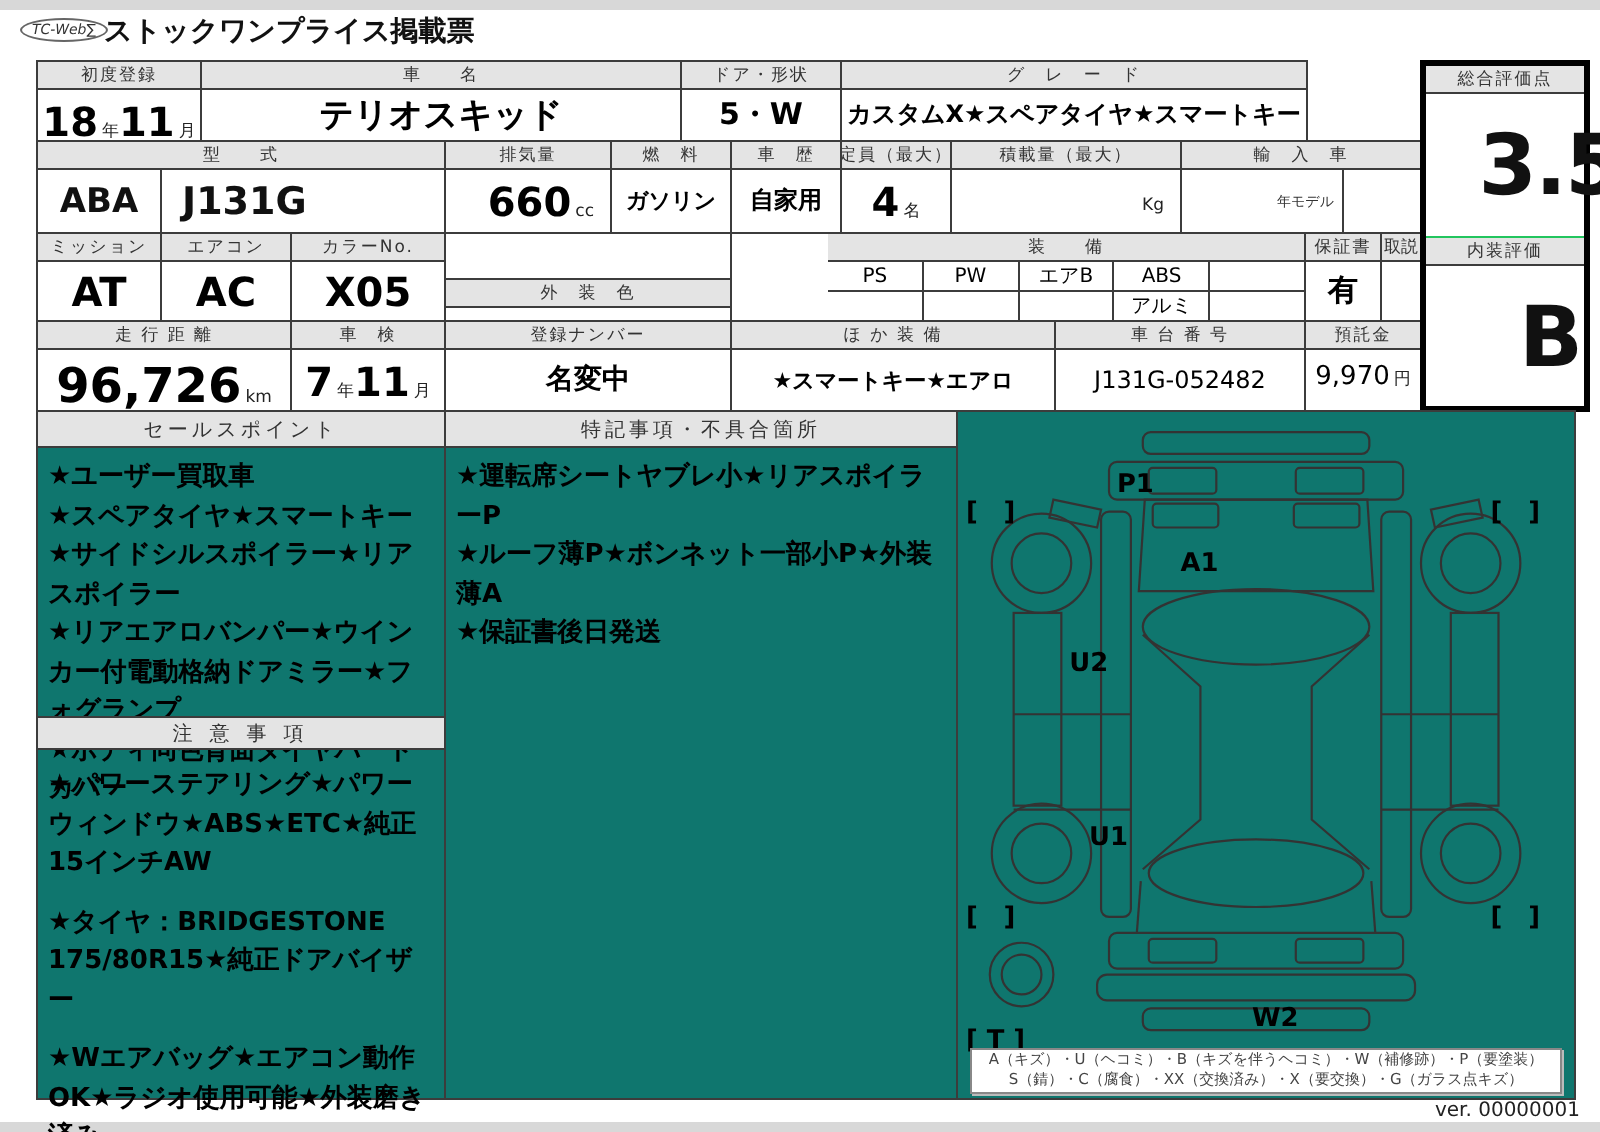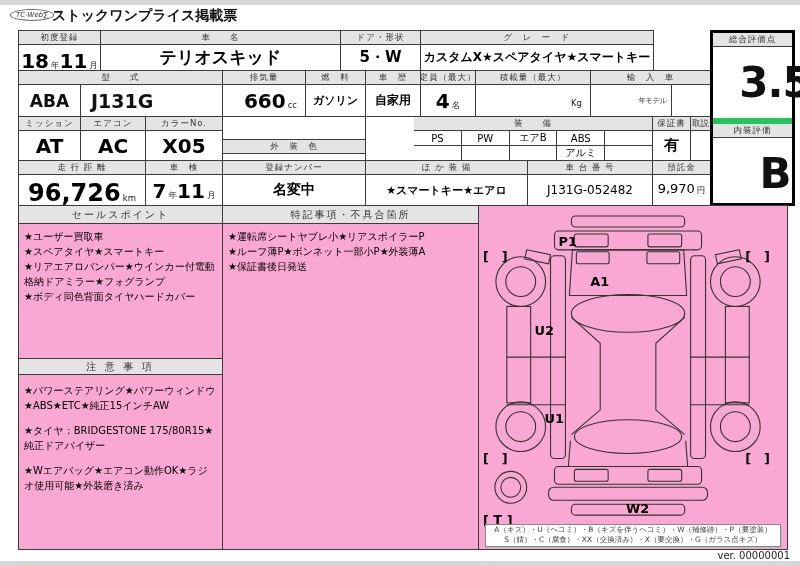--- a/index.html
+++ b/index.html
@@ -27,25 +27,25 @@
   .score-val{flex:1;display:flex;align-items:center;justify-content:center;
              font-weight:bold;font-size:42px;letter-spacing:-1px;padding-left:45px;}
   
   .equip-grid{flex:1;display:flex;flex-direction:column;}
   .equip-row{flex:1;display:flex;}
   .equip-row.first{border-bottom:1px solid #3c3c3c;}
   .equip-cell{flex:1;border-right:1px solid #3c3c3c;display:flex;align-items:center;
               justify-content:center;font-size:10px;color:#000;}
   .equip-cell:last-child{border-right:none;}
   
-  .panel{position:absolute;border:1px solid #3c3c3c;box-sizing:border-box;background:#f9a8d4;}
+  .panel{position:absolute;border:1px solid #3c3c3c;box-sizing:border-box;background:#0f766e;}
   .panel-hd{height:17px;background:#e4e4e4;border-bottom:1px solid #3c3c3c;
             display:flex;align-items:center;justify-content:center;
             font-size:10px;letter-spacing:2px;color:#333;}
-  .txt-lines{padding:5px 5px;font-size:10px;font-weight:normal;line-height:1.5;color:#000;}
+  .txt-lines{padding:5px 5px;font-size:13px;font-weight:bold;line-height:1.5;color:#000;}
   .txt-lines div{white-space:normal;}
   .cau-par{margin:0 0 10px 0;}
   .mid-strip{position:absolute;left:0;width:100%;height:17px;background:#e4e4e4;
              border-top:1px solid #3c3c3c;border-bottom:1px solid #3c3c3c;box-sizing:border-box;
              display:flex;align-items:center;justify-content:center;
              font-size:10px;letter-spacing:3px;color:#333;font-family:Liberation Serif, serif;}
   
   .logo{position:absolute;left:10px;top:9px;border:1px solid #666;border-radius:50%;
         font-size:7px;font-style:italic;padding:1px 5px;color:#333;background:#fff;}
   .sheet-title{position:absolute;left:52px;top:7px;font-size:14px;font-weight:bold;color:#111;}
@@ -245,31 +245,32 @@
       <span style="font-size:13px;font-weight:normal;">9,970</span>
       <span class="u">円</span>
     </div>
   </div>
 
   <div class="scorebox">
     <div class="sec" style="top:0;height:85px;">
       <div class="hd">総合評価点</div>
       <div class="score-val">3.5</div>
     </div>
-    <div class="sec" style="top:85px;height:85px;border-top:6px solid #22c55e;">
+    <div class="sec" style="top:85px;height:85px;border-top:1px solid #22c55e;">
       <div class="hd">内装評価</div>
       <div class="score-val">B</div>
     </div>
   </div>
 
   <div class="panel" style="left:18px;top:205px;width:205px;height:345px;">
     <div class="panel-hd">セールスポイント</div>
     <div class="txt-lines">
       <div>★ユーザー買取車</div>
       <div>★スペアタイヤ★スマートキー</div>
+      <div>★サイドシルスポイラー★リアスポイラー</div>
       <div>★リアエアロバンパー★ウインカー付電動格納ドアミラー★フォグランプ</div>
       <div>★ボディ同色背面タイヤハードカバー</div>
     </div>
     <div class="mid-strip" style="top:152px;">注 意 事 項</div>
     <div class="txt-lines" style="position:absolute;top:172px;left:0;right:0;">
       <div class="cau-par">★パワーステアリング★パワーウィンドウ★ABS★ETC★純正15インチAW</div>
       <div class="cau-par">★タイヤ：BRIDGESTONE 175/80R15★純正ドアバイザー</div>
       <div class="cau-par">★Wエアバッグ★エアコン動作OK★ラジオ使用可能★外装磨き済み</div>
     </div>
   </div>

